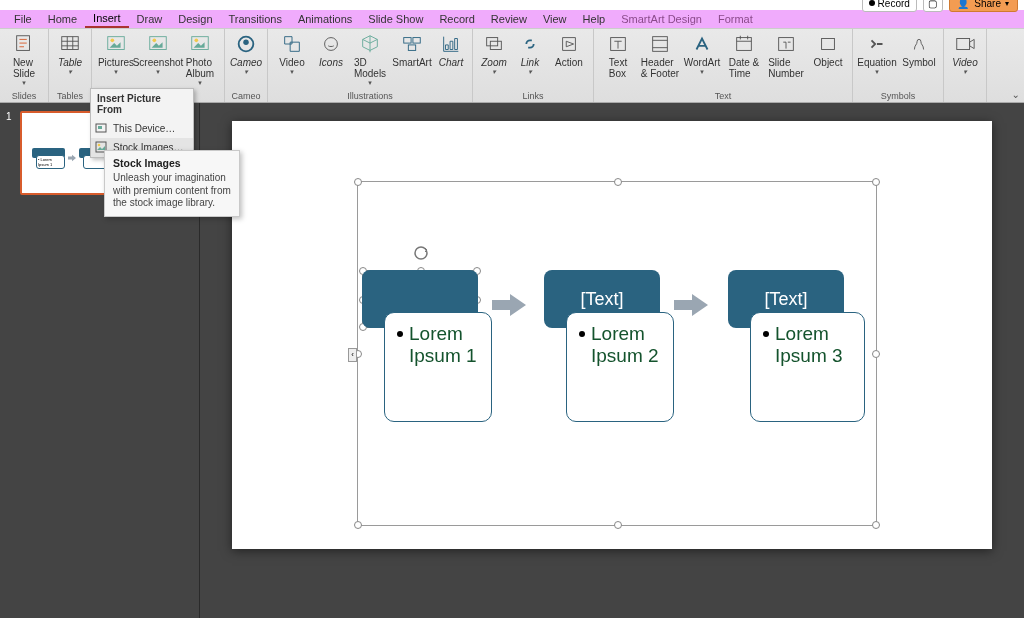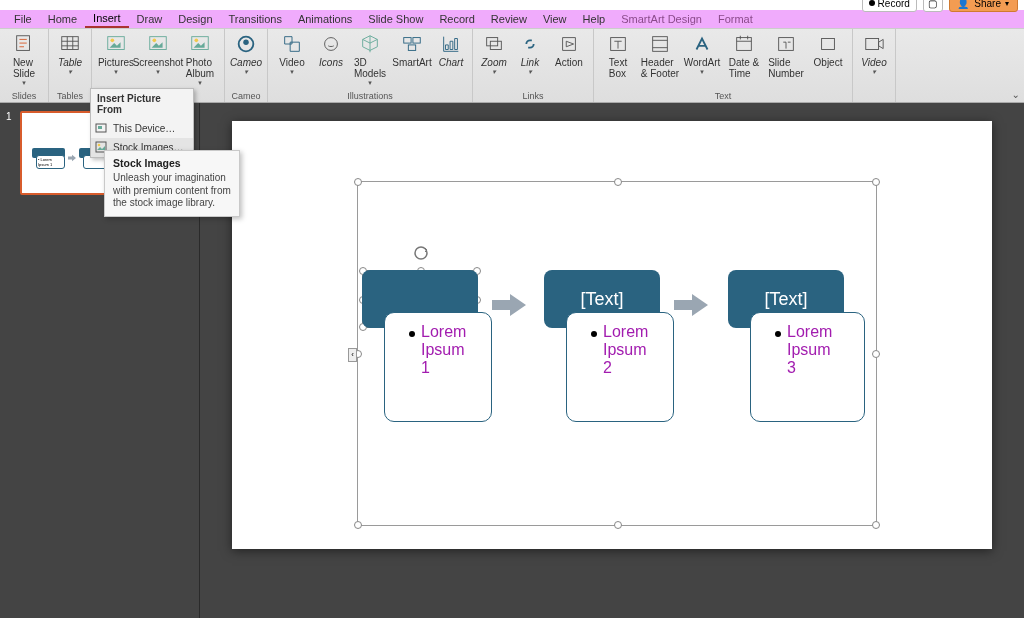--- a/index.html
+++ b/index.html
@@ -27,21 +27,21 @@
   .editor { position:absolute; top:103px; left:0; right:0; bottom:0; display:flex; background:#444;}
   .thumbs { width:200px; background:#444; padding:8px 6px; border-right:1px solid #2a2a2a;}
   .thumbseq { color:#fff; font-size:10px; float:left; margin-right:4px;}
   .thumb { width:150px; height:84px; background:#fff; border:2px solid #d85c2c; border-radius:2px; margin-left:14px; position:relative;}
   .canvas-wrap { flex:1; position:relative; display:flex; align-items:flex-start; justify-content:center; padding-top:18px;}
   .slide { width:760px; height:428px; background:#fff; box-shadow:0 2px 10px rgba(0,0,0,.5); position:relative;}
   .sel-box { position:absolute; border:1px solid #9a9a9a;}
   .handle{position:absolute;width:8px;height:8px;border:1px solid #888;background:#fff;border-radius:50%;}
   .node { position:absolute; }
   .node .hdr { background:#2a6380; color:#fff; border-radius:8px; font-size:18px; display:flex; align-items:center; justify-content:center;}
-  .node .body { position:absolute; background:#fff; border:1.5px solid #2a6380; border-radius:10px; font-size:16px; color:#a21caf; padding:10px 24px;}
+  .node .body { position:absolute; background:#fff; border:1.5px solid #2a6380; border-radius:10px; font-size:19px; color:#14532d; padding:10px 12px;}
   .node .body .bullet{display:flex;gap:6px;}
   .node .body .dot{width:6px;height:6px;background:#000;border-radius:50%;margin-top:8px;flex-shrink:0;}
   .arrow { position:absolute; top:112px; width:34px; height:22px; }
   .arrow svg{width:100%;height:100%;}
   
   .dropdown { position:absolute; top:88px; left:90px; width:104px; background:#f3f3f3; border:1px solid #bcbcbc; box-shadow:2px 2px 4px rgba(0,0,0,.25); z-index:50;}
   .dropdown .hdr { font-size:10px; font-weight:600; padding:4px 6px; color:#333;}
   .dropdown .item { font-size:10px; padding:4px 6px 4px 22px; position:relative; color:#333; cursor:pointer;}
   .dropdown .item svg{position:absolute;left:4px;top:3px;width:12px;height:12px;}
   .tooltip { position:absolute; top:150px; left:104px; width:136px; background:#f7f7f7; border:1px solid #c9c9c9; box-shadow:2px 2px 5px rgba(0,0,0,.25); padding:6px 8px; z-index:60;}
@@ -268,20 +268,38 @@
           <svg viewBox="0 0 24 24">
             <rect x="5" y="6" width="14" height="12" fill="none" stroke="#555"></rect>
           </svg>
           <span>Object</span>
         </div>
       </div>
       <div class="lbl">Text</div>
     </div>
     <div class="group">
       <div class="btns">
+        <div class="rbtn">
+          <svg viewBox="0 0 24 24">
+            <path d="M6 8l4 4-4 4 M12 12h6" stroke="#555" fill="none" stroke-width="2"></path>
+          </svg>
+          <span>Equation</span>
+          <span class="cv dd"></span>
+        </div>
+        <div class="rbtn">
+          <svg viewBox="0 0 24 24">
+            <path d="M7 18c0-5 3-5 3-9a2 2 0 014 0c0 4 3 4 3 9" stroke="#555" fill="none"></path>
+          </svg>
+          <span>Symbol</span>
+        </div>
+      </div>
+      <div class="lbl">Symbols</div>
+    </div>
+    <div class="group">
+      <div class="btns">
         <div class="rbtn sm">
           <svg viewBox="0 0 24 24">
             <rect x="3" y="6" width="14" height="12" fill="none" stroke="#555"></rect>
             <path d="M17 10l5-3v10l-5-3z" fill="none" stroke="#555"></path>
           </svg>
           <span>Video</span>
           <span class="cv dd"></span>
         </div>
       </div>
     </div>

